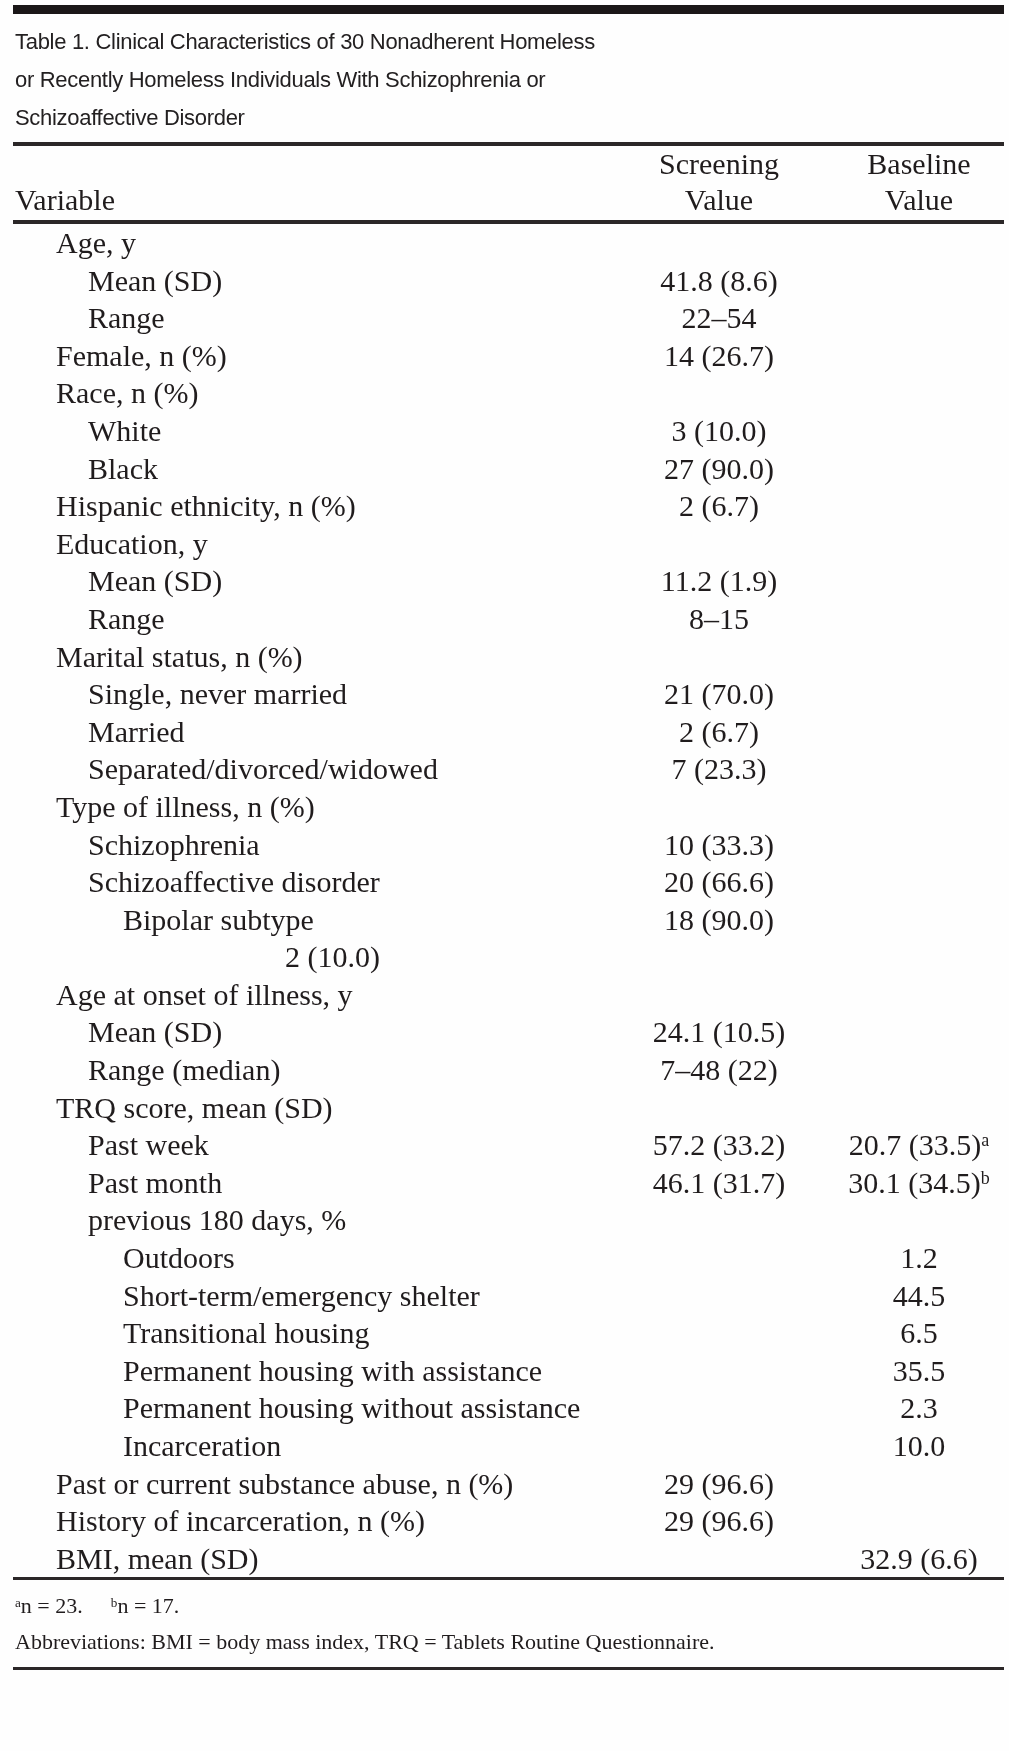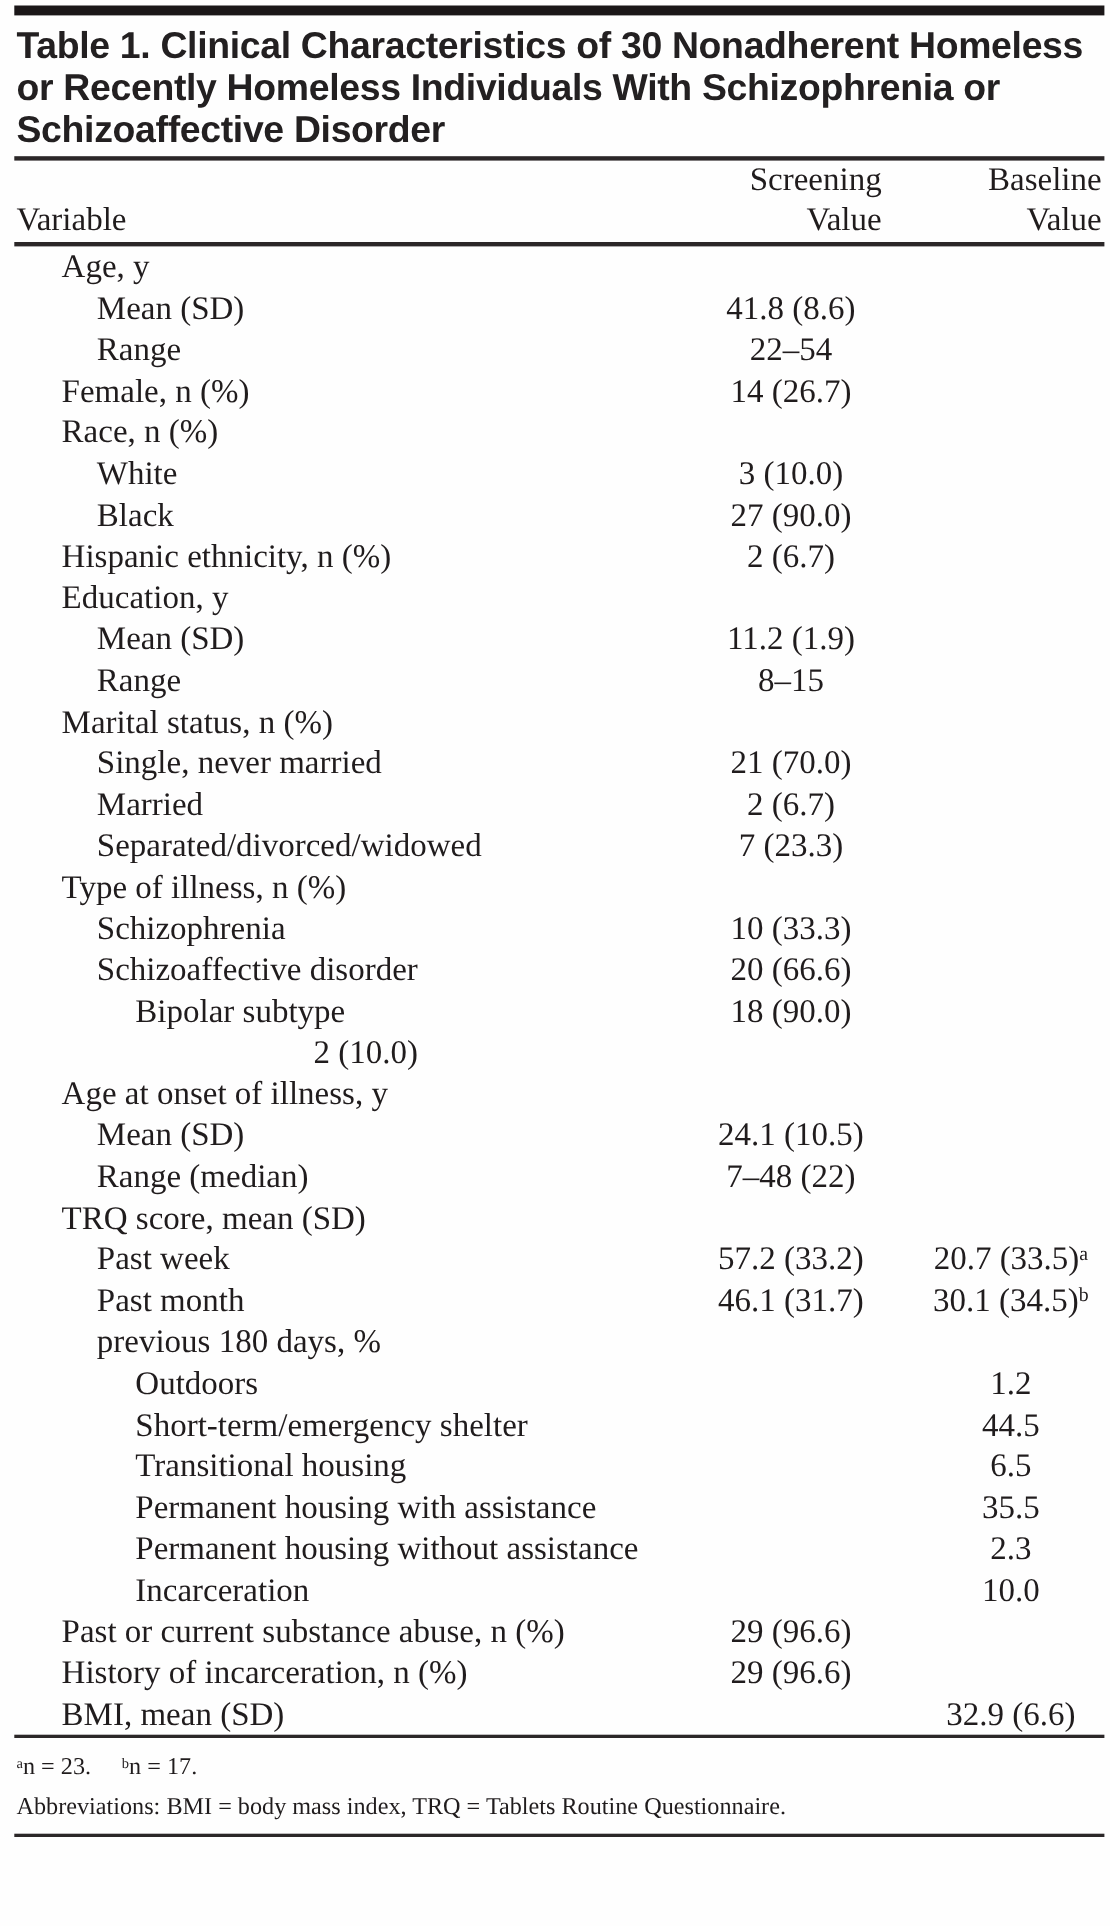--- a/index.html
+++ b/index.html
@@ -18,22 +18,22 @@
     box-sizing: border-box;
     padding-top: 5px;
   }
   .topbar {
     height: 9px;
     background: #1b1718;
     margin: 0 5px 0 13px;
   }
   .title {
     font-family: "Liberation Sans", sans-serif;
-    font-weight: 700;
-    font-size: 34px;
+    font-weight: 400;
+    font-size: 22px;
     line-height: 38px;
     letter-spacing: -0.3px;
     color: #232021;
     margin: 9px 8px 0 15px;
   }
   .rule {
     height: 4px;
     background: #2b2728;
     margin: 0 5px 0 13px;
   }
@@ -47,21 +47,21 @@
     height: 74px;
     padding-left: 15px;
     box-sizing: border-box;
   }
   .hdr .h {
     font-size: 30px;
     line-height: 36px;
     padding-bottom: 2px;
   }
   .hdr .hc {
-    text-align: right;
+    text-align: center;
     max-width: 165px;
     justify-self: center;
   }
   .tbody { padding-left: 15px; margin-left: 41px; }
   .trow {
     display: grid;
     grid-template-columns: 1fr 220px 180px;
   }
   .cell {
     font-size: 30px;

